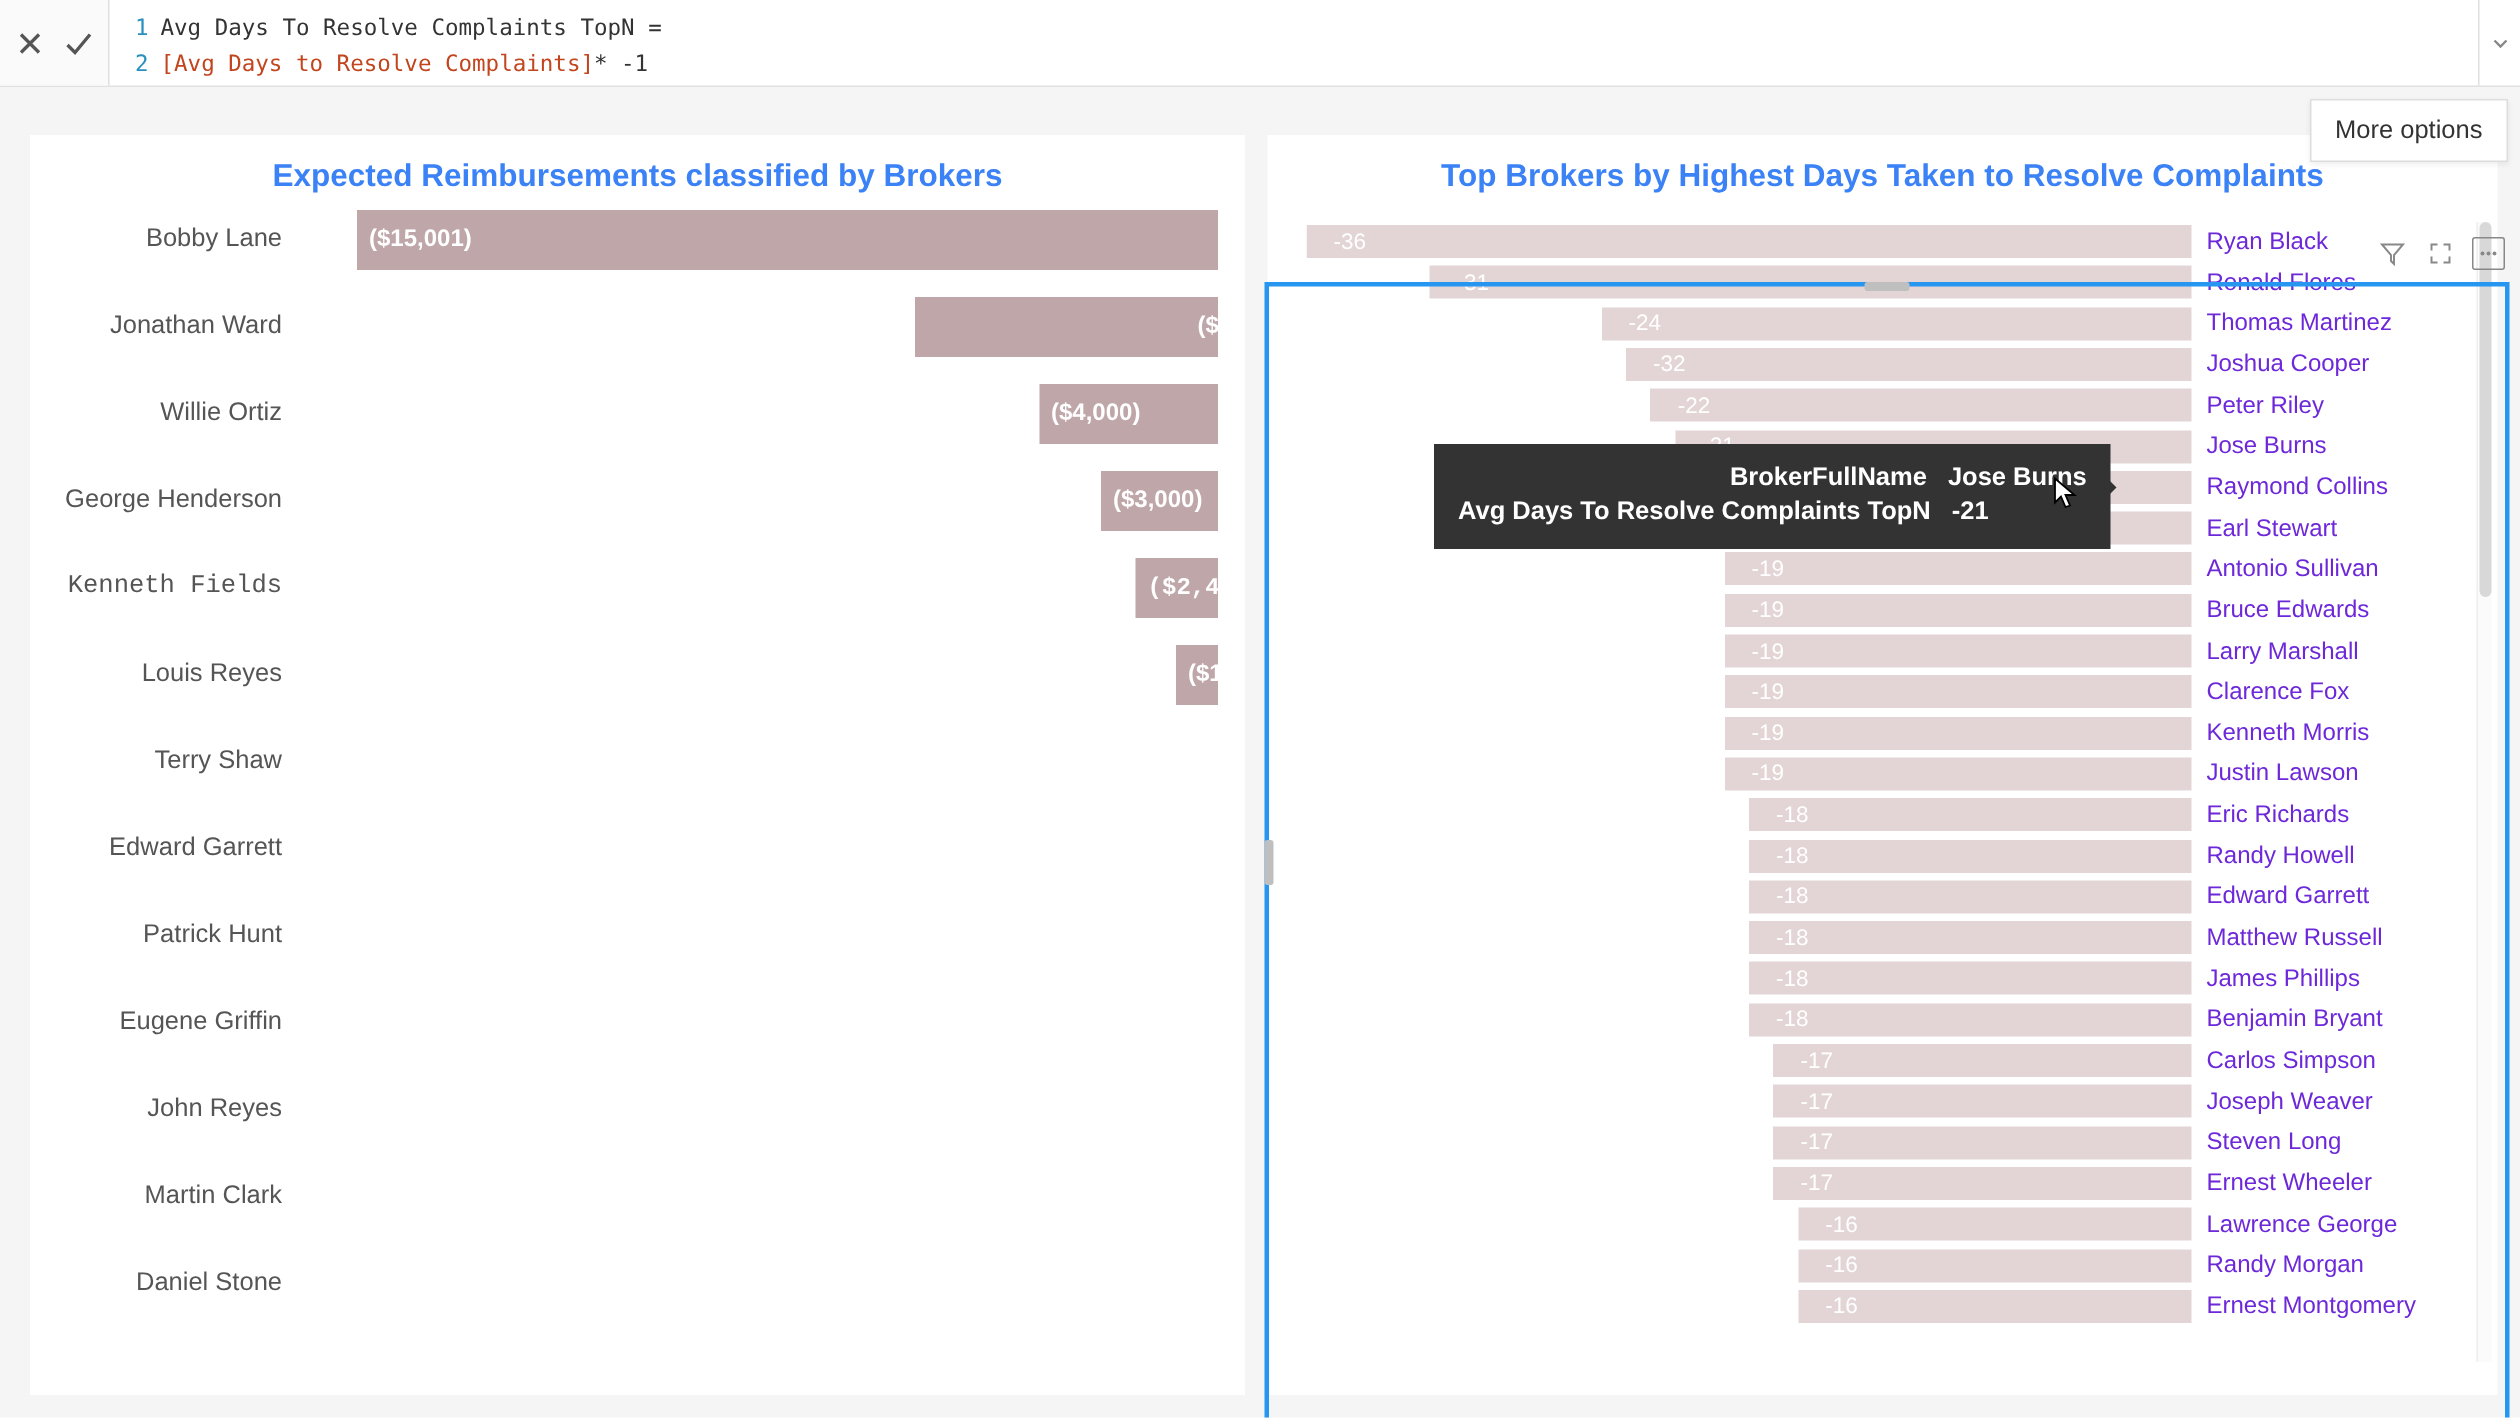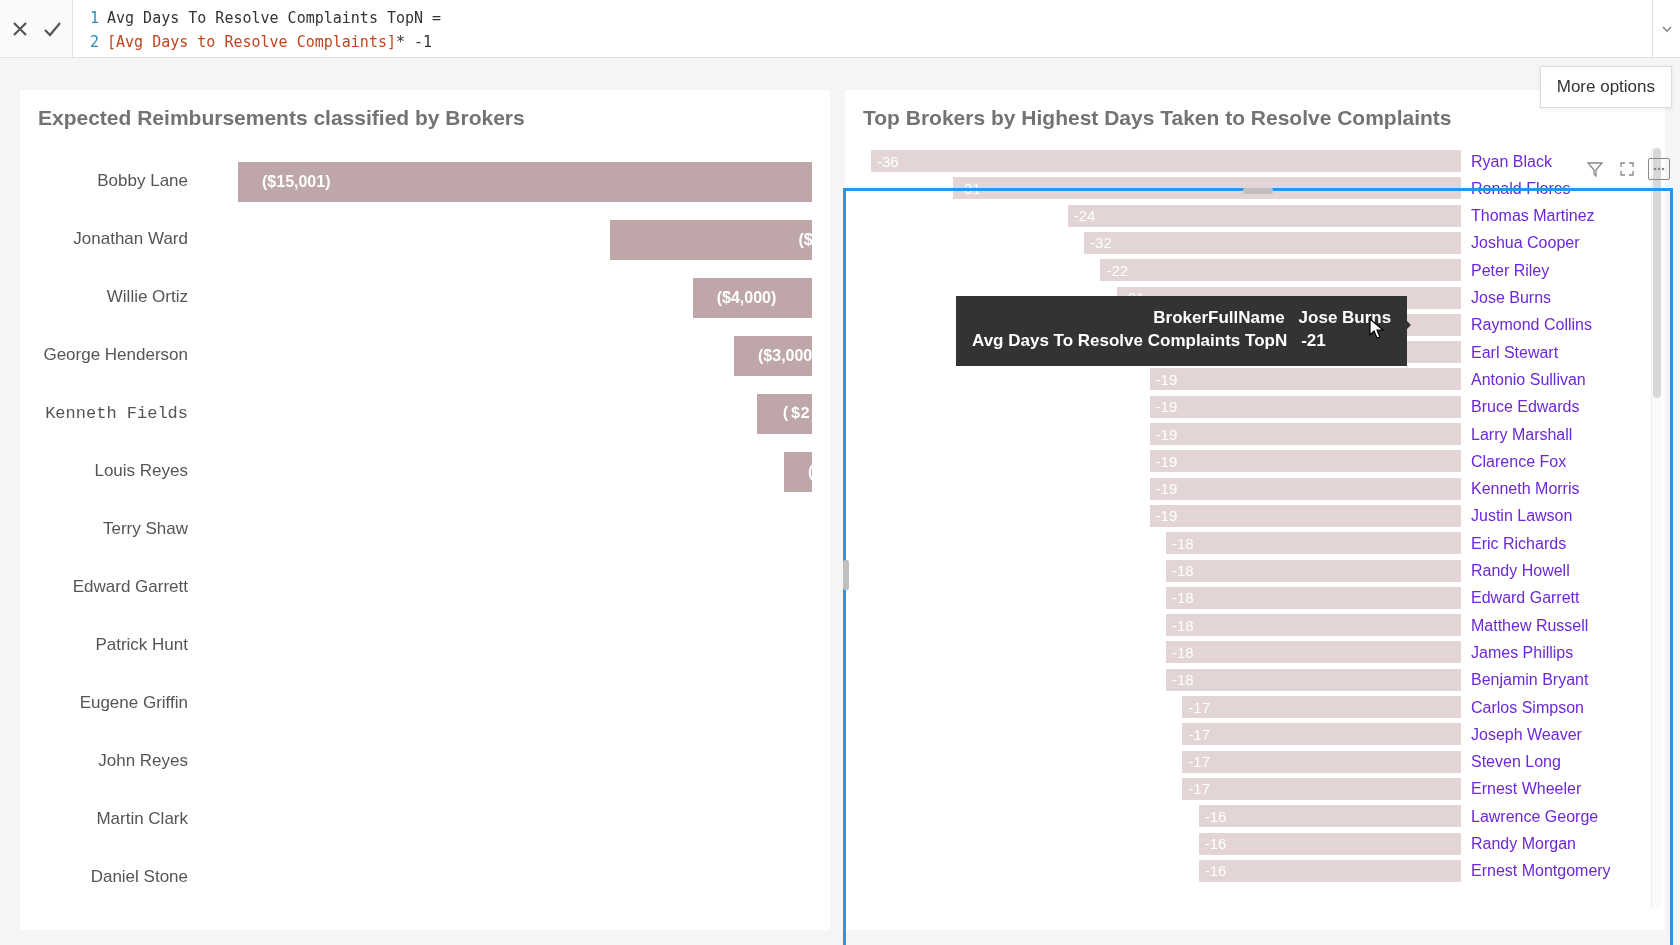--- a/index.html
+++ b/index.html
@@ -99,22 +99,23 @@
     .visual-right {
       left: 845px;
       top: 32px;
       width: 820px;
       height: 840px;
       padding: 16px 18px 0 18px;
     }
     .visual-title {
       font-size: 21px;
       font-weight: 600;
-      color: #737373;
-      margin-bottom: 28px;
+      color: #3b82f6;
+      margin-bottom: 6px;
+      text-align: center;
     }
     .selected-outline {
       position: absolute;
       border: 3px solid #2696f0;
       left: 843px;
       top: 130px;
       width: 830px;
       height: 774px;
       pointer-events: none;
       z-index: 20;
@@ -181,21 +182,21 @@
       top: 4px;
       height: 40px;
       background: #bfa6a9;
       display: flex;
       align-items: center;
     }
     .left-bar-label {
       font-size: 16px;
       font-weight: 600;
       color: #fff;
-      margin-left: 24px;
+      margin-left: 8px;
       white-space: nowrap;
     }
     
     .right-chart-area {
       position: absolute;
       left: 26px;
       top: 58px;
       width: 762px;
       height: 768px;
       overflow: hidden;
@@ -229,21 +230,21 @@
       position: absolute;
       height: 22px;
       top: 2px;
       background: #e3d5d6;
       display: flex;
       align-items: center;
     }
     .right-bar-label {
       font-size: 15px;
       color: #fff;
-      margin-left: 6px;
+      margin-left: 18px;
       white-space: nowrap;
     }
     .right-cat-label {
       position: absolute;
       font-size: 16px;
       color: #6d28d9;
       top: 50%;
       transform: translateY(-50%);
       white-space: nowrap;
     }

